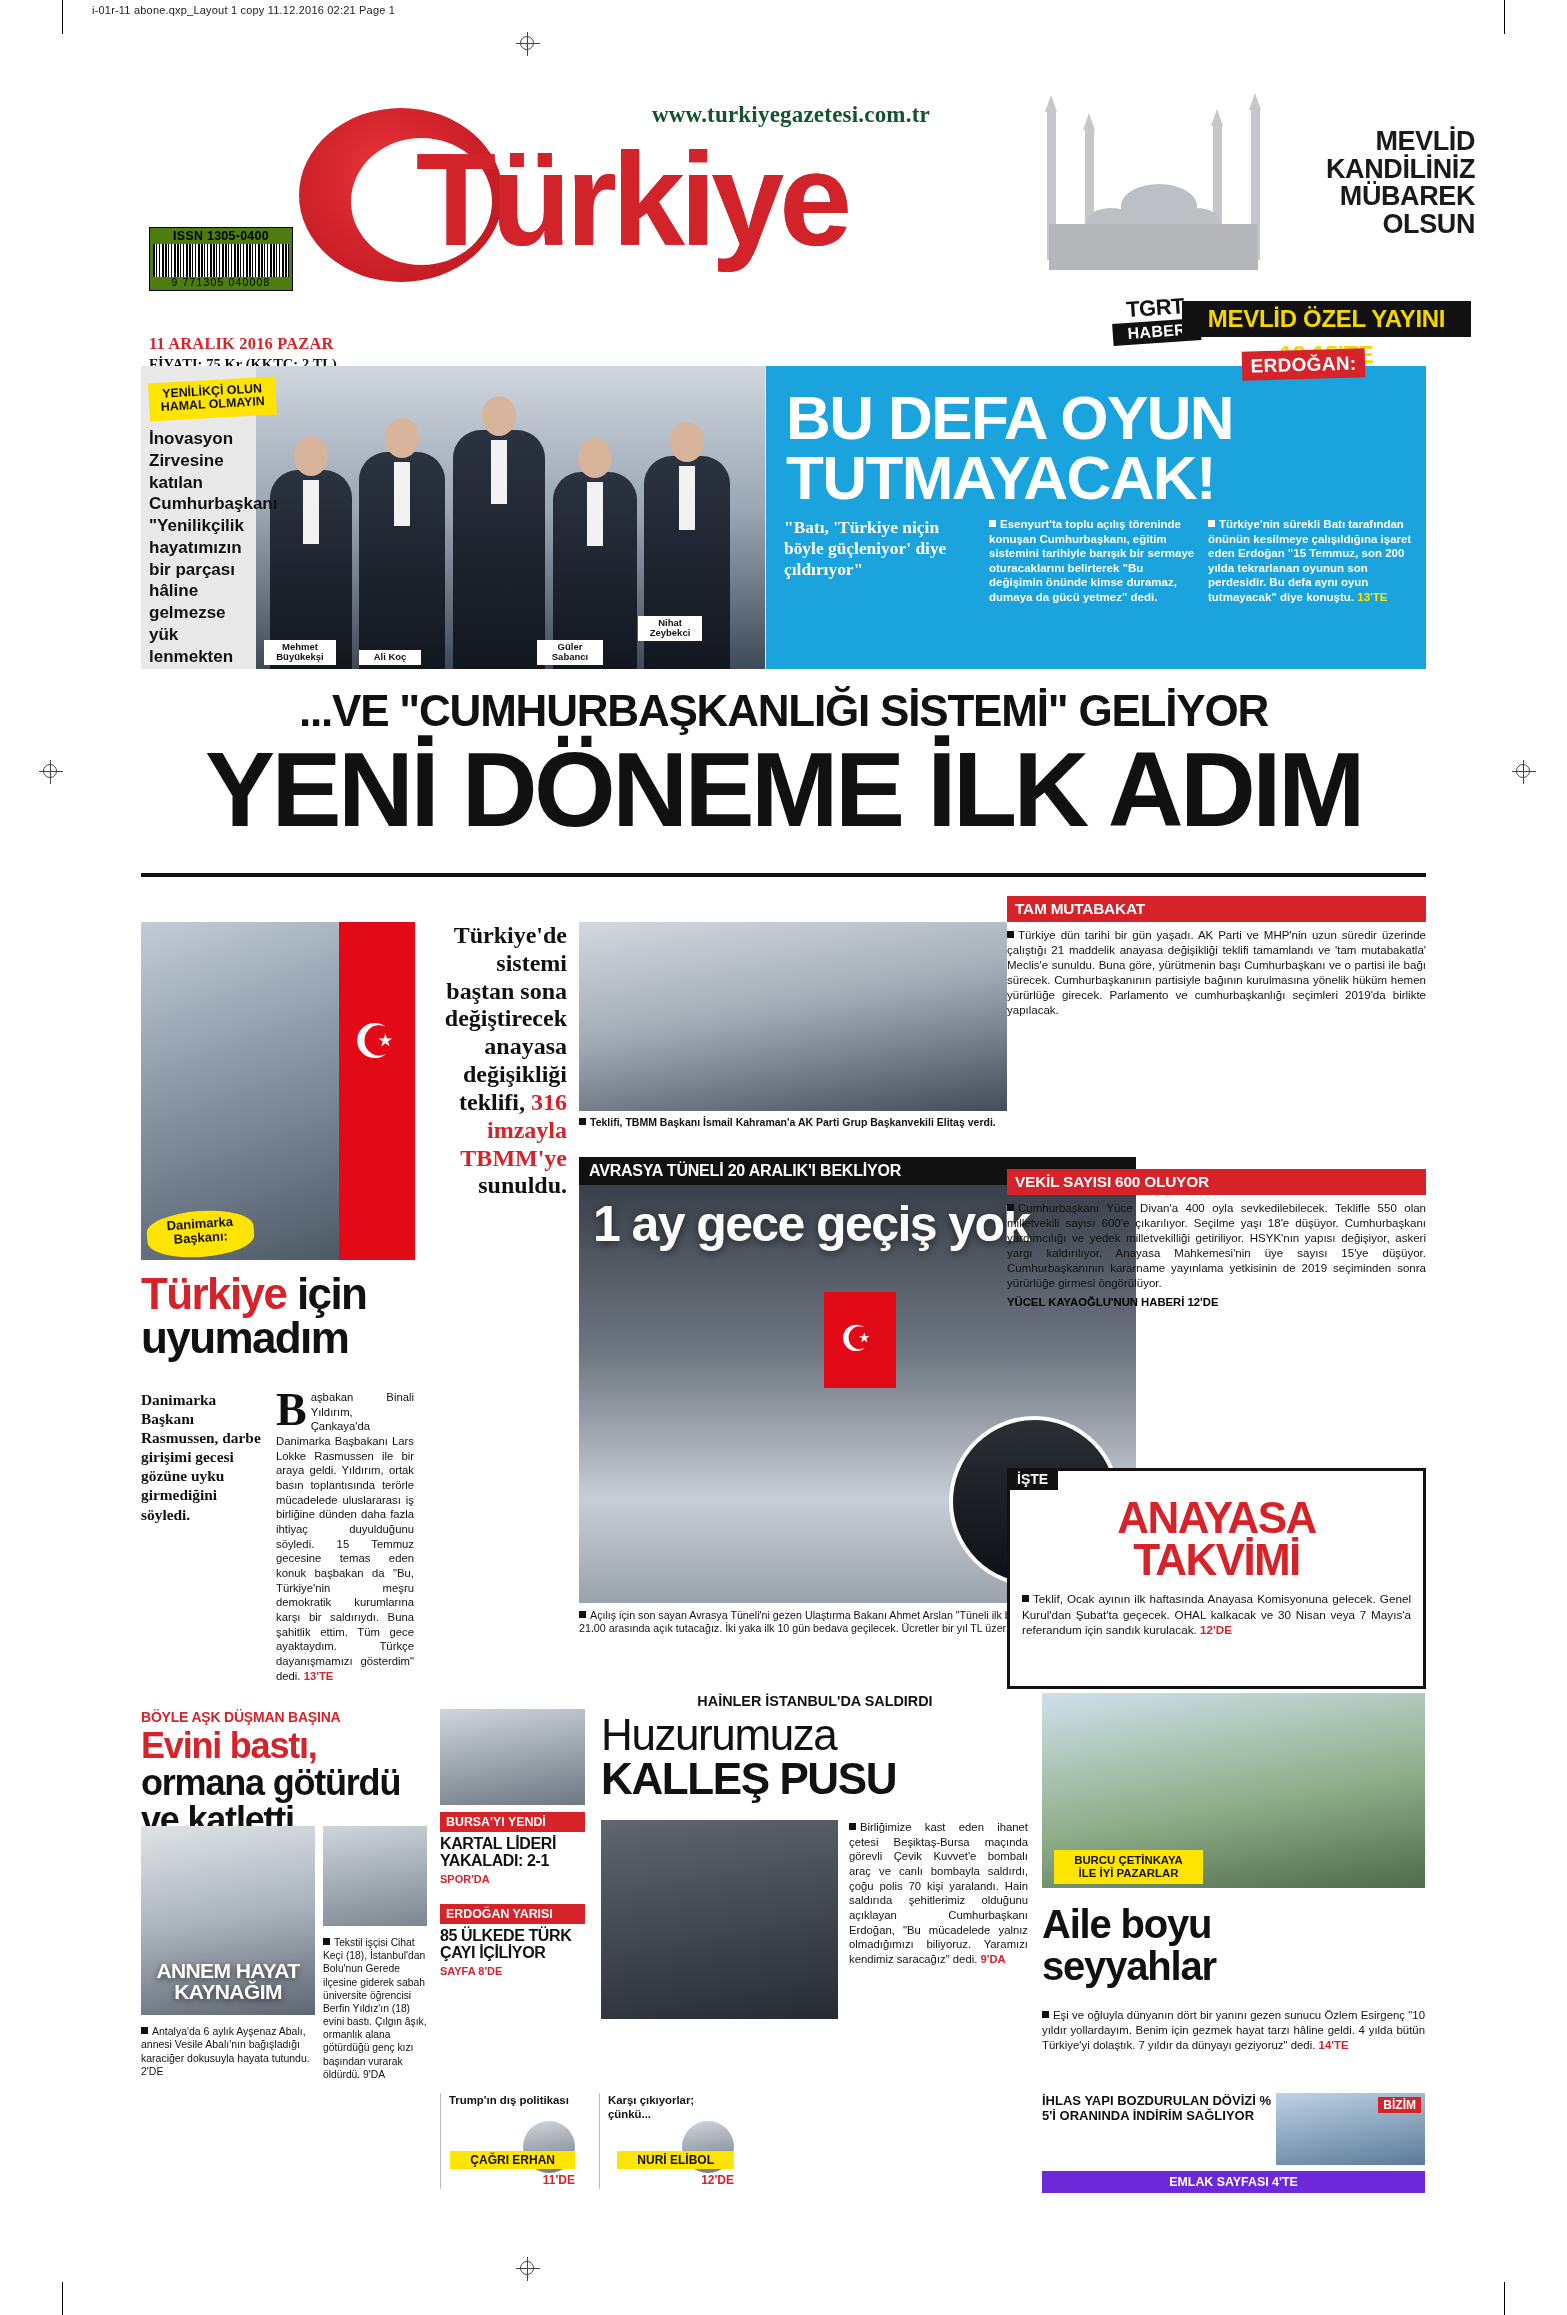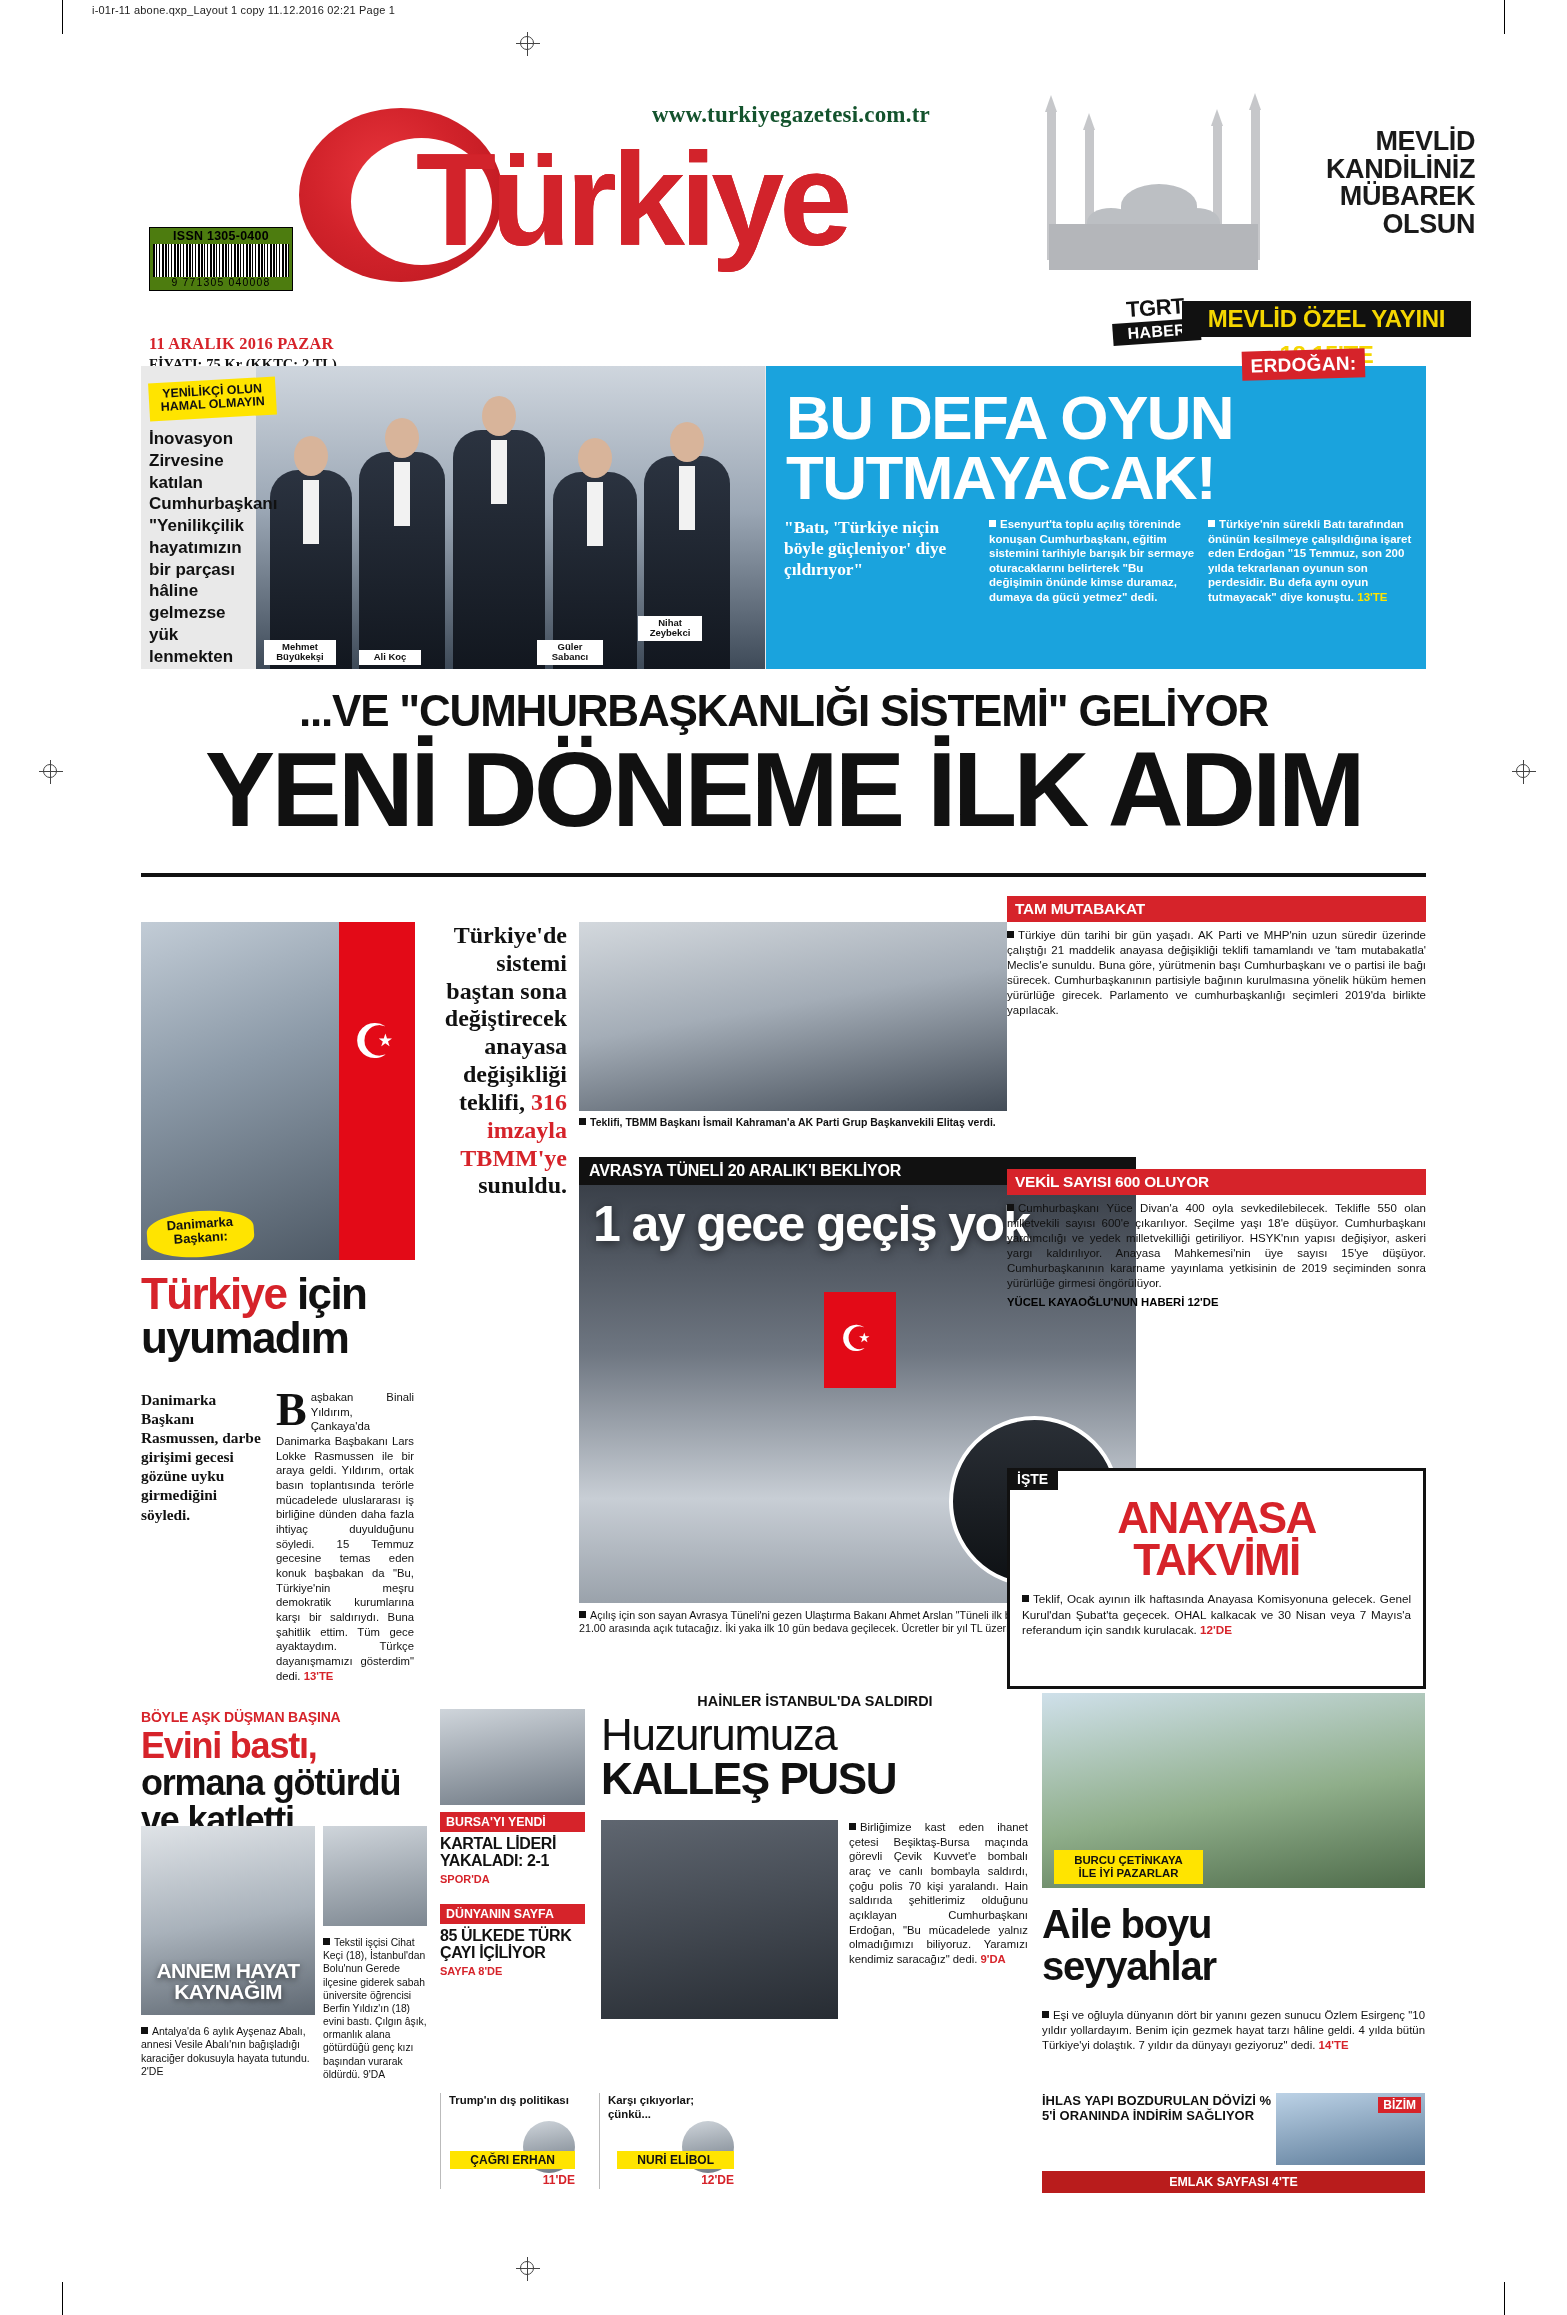--- a/index.html
+++ b/index.html
@@ -449,21 +449,21 @@
   .op-face {
     position:absolute; right:4px; top:28px; width:52px; height:52px;
     border-radius:50%; background:linear-gradient(170deg,#cfd5db,#6e7883);
   }
 
   .ihlas {
     position:absolute; left:901px; top:384px; width:383px; height:100px;
   }
   .ihlas-strip {
     position:absolute; left:0; bottom:0; width:383px; height:22px;
-    background:#b91c1c; color:#fff; font-weight:bold; font-size:12.4px;
+    background:#6d28d9; color:#fff; font-weight:bold; font-size:12.4px;
     line-height:22px; text-align:center;
   }
   .ihlas-head {
     position:absolute; left:0; top:0; width:229px;
     color:#111; font-weight:bold; font-size:13px; line-height:1.16;
   }
   .ihlas-img {
     position:absolute; right:0; top:0; width:149px; height:72px;
     background:linear-gradient(170deg,#bcd2e6,#5c7b99);
   }
@@ -677,21 +677,21 @@
       <span class="sq" style="background:#111"></span><span>Tekstil işçisi Cihat Keçi (18), İstanbul'dan Bolu'nun Gerede ilçesine giderek sabah üniversite öğrencisi Berfin Yıldız'ın (18) evini bastı. Çılgın âşık, ormanlık alana götürdüğü genç kızı başından vurarak öldürdü. 9'DA</span>
     </div>
 
     <div class="photo-players"></div>
     <div class="mini-box" style="top:103px;">
       <div class="mini-red">BURSA'YI YENDİ</div>
       <div class="mini-head">KARTAL LİDERİ YAKALADI: 2-1</div>
       <div class="mini-pg">SPOR'DA</div>
     </div>
     <div class="mini-box" style="top:195px;">
-      <div class="mini-red">DÜNYANIN SAYFA</div>
+      <div class="mini-red">ERDOĞAN YARISI</div>
       <div class="mini-head">85 ÜLKEDE TÜRK ÇAYI İÇİLİYOR</div>
       <div class="mini-pg">SAYFA 8'DE</div>
     </div>
 
     <div class="huz-kicker">HAİNLER İSTANBUL'DA SALDIRDI</div>
     <div class="huz-head">
       <span class="lightrow">Huzurumuza</span><br>
       <span>KALLEŞ PUSU</span>
     </div>
     <div class="photo-attack"></div>

